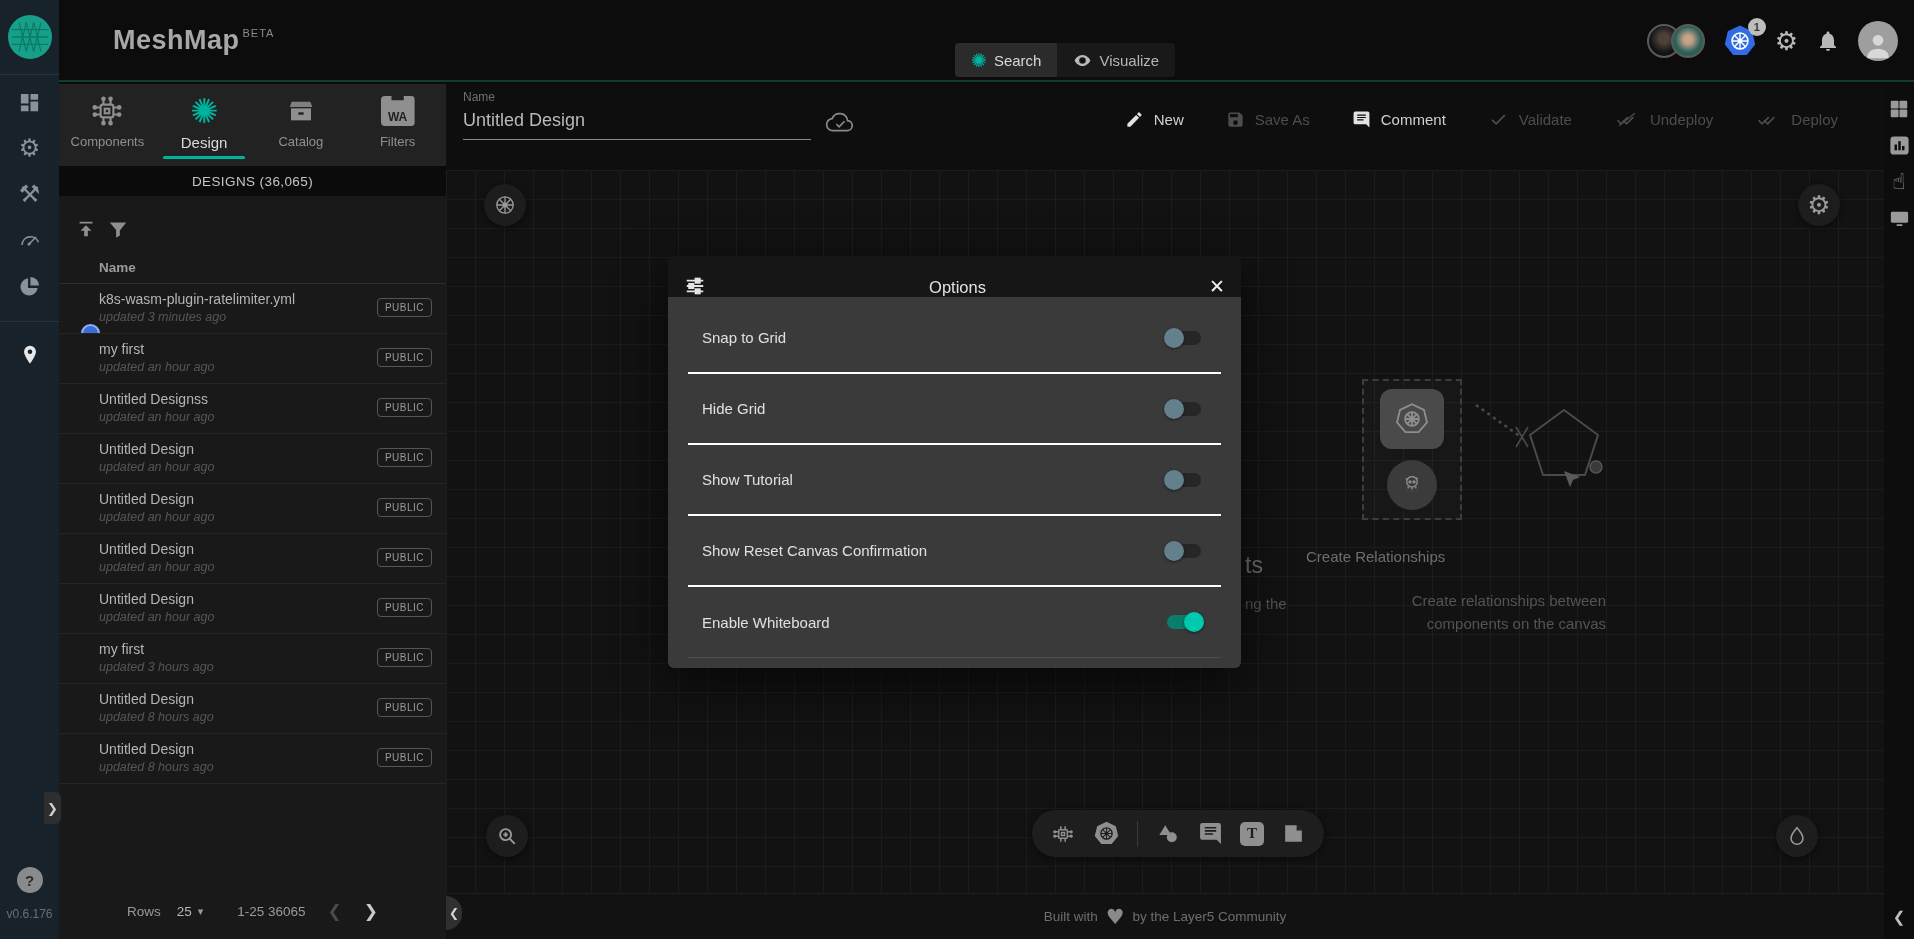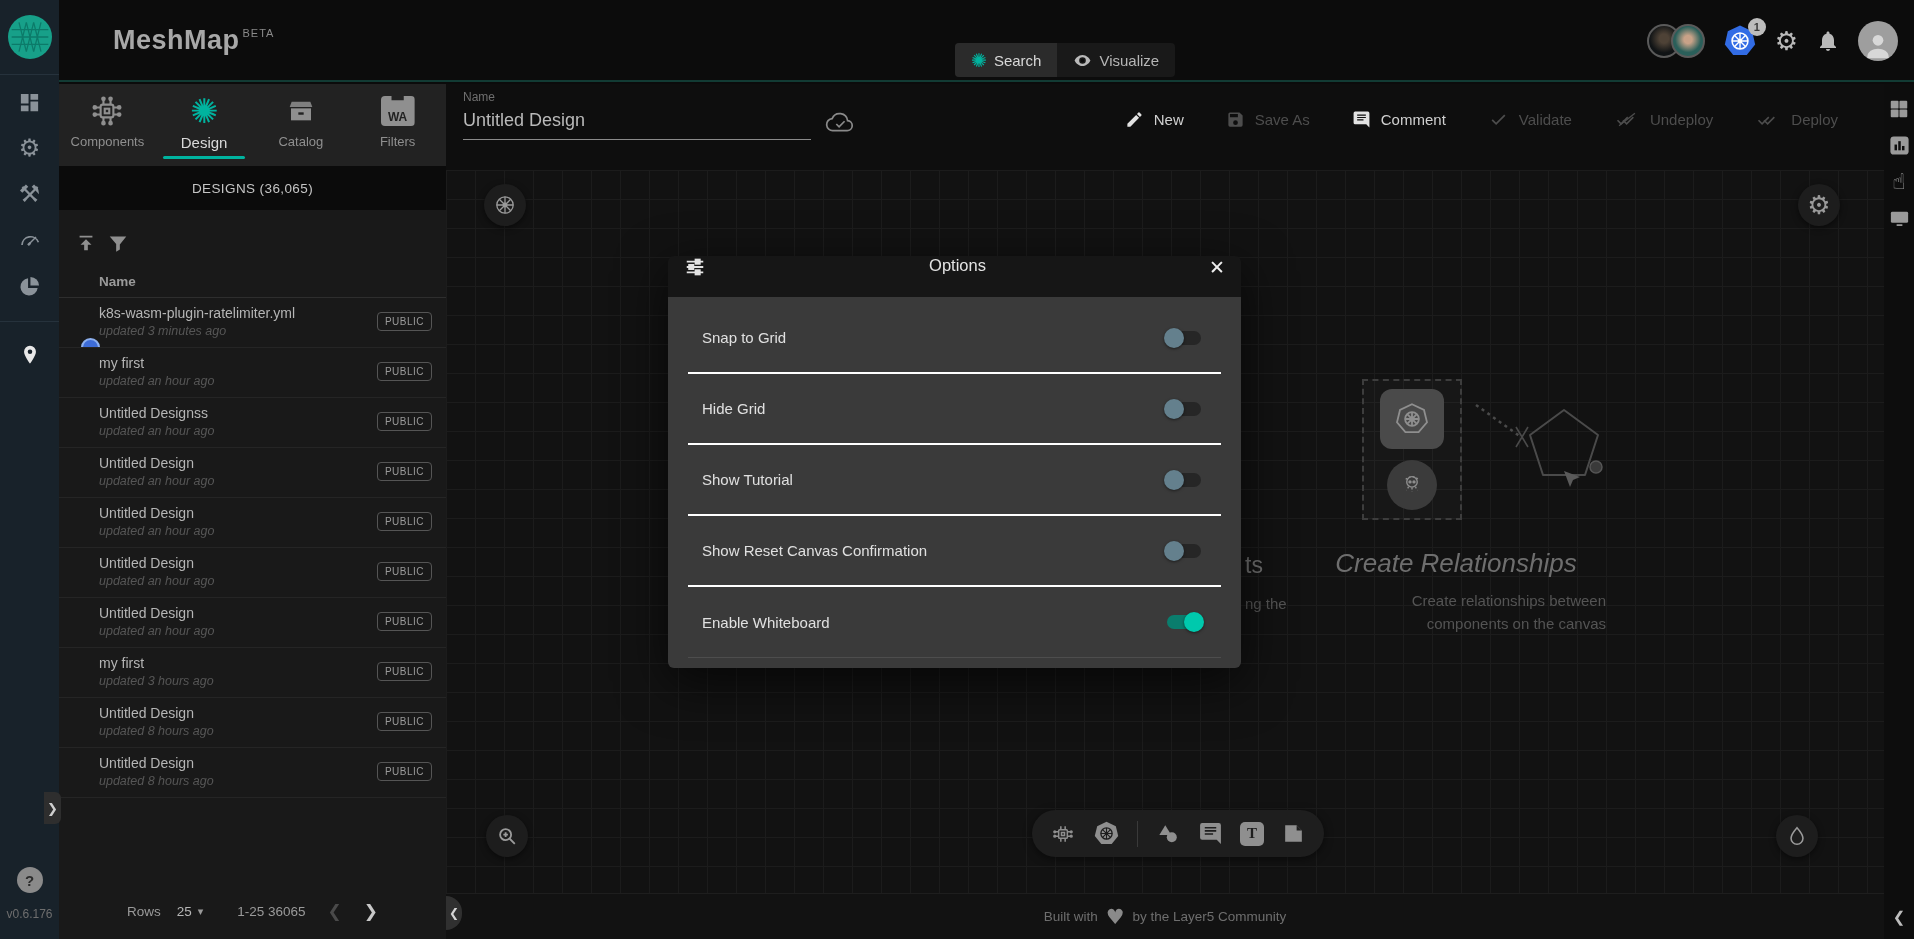--- a/index.html
+++ b/index.html
@@ -43,21 +43,21 @@
 
   
   .left-panel { position:absolute; left:59px; top:84px; width:387px; bottom:0; background:#191919; z-index:30; display:flex; flex-direction:column; }
   .panel-tabs { height:82px; background:#222222; display:flex; justify-content:space-around; align-items:flex-start; padding-top:8px; }
   .ptab { display:flex; flex-direction:column; align-items:center; gap:4px; cursor:pointer; position:relative; padding-bottom:8px; width:90px; }
   .ptab .ptab-icon { height:38px; display:flex; align-items:center; justify-content:center; color:#8f8f8f; }
   .ptab .ptab-label { font-size:13px; color:#8f8f8f; }
   .ptab.active .ptab-label { font-size:15px; color:#dadada; }
   .ptab.active::after { content:""; position:absolute; bottom:0; left:4px; right:4px; height:3px; border-radius:2px; background:#00B39F; }
   .wa-badge { width:34px; height:30px; background:#8f8f8f; border-radius:4px; color:#222; font-weight:bold; font-size:12px; display:flex; align-items:flex-end; justify-content:center; padding-bottom:2px; clip-path:polygon(0 0,32% 0,32% 14%,68% 14%,68% 0,100% 0,100% 100%,0 100%); }
-  .list-header { height:44px; background:#0b0b0b; display:flex; align-items:center; justify-content:center; font-size:13.5px; color:#c5c5c5; letter-spacing:.4px; }
+  .list-header { height:30px; background:#0b0b0b; display:flex; align-items:center; justify-content:center; font-size:13.5px; color:#c5c5c5; letter-spacing:.4px; }
   .search-row { display:flex; align-items:center; gap:10px; padding:22px 14px 10px 16px; }
   .search-box { flex:1; height:37px; background:#232323; border:1px solid #333; border-radius:4px; display:flex; align-items:center; padding:0 10px; }
   .search-box input { flex:1; background:transparent; border:none; outline:none; color:#bdbdbd; font-size:15px; font-family:inherit; }
   .search-box input::placeholder { color:#6f6f6f; }
   .icon-btn { color:#8f8f8f; cursor:pointer; }
   .name-col { padding:10px 0 8px 40px; font-size:13.5px; font-weight:bold; color:#9a9a9a; border-bottom:1px solid #2e2e2e; }
   .design-list { flex:1; overflow:hidden; }
   .design-row { height:50px; position:relative; border-bottom:1px solid #252525; padding:7px 14px 0 40px; cursor:pointer; overflow:hidden; }
   .row-name { font-size:14px; color:#b5b5b5; white-space:nowrap; overflow:hidden; }
   .row-updated { font-size:12.5px; font-style:italic; color:#565656; margin-top:3px; }
@@ -91,21 +91,21 @@
   .cb-tl { left:38px; top:14px; }
   .cb-tr { right:44px; top:14px; }
   .cb-bl { left:40px; bottom:36px; }
   .cb-br { right:66px; bottom:36px; }
 
   
   .hint-box { position:absolute; left:916px; top:209px; width:100px; height:141px; border:2px dashed #3d3d3d; background:rgba(255,255,255,.025); display:flex; flex-direction:column; align-items:center; justify-content:space-between; padding:8px 0; }
   .hint-k8s { width:64px; height:60px; border-radius:12px; background:#4a4a4a; display:flex; align-items:center; justify-content:center; color:#8f8f8f; }
   .hint-squid { width:50px; height:50px; border-radius:50%; background:#3b3b3b; display:flex; align-items:center; justify-content:center; color:#8f8f8f; }
   .hint-svg { position:absolute; left:1000px; top:205px; color:#4a4a4a; }
-  .hint-title { position:absolute; left:860px; top:378px; width:300px; text-align:center; font-size:26px; color:#6e6e6e;font-style:italic; }
+  .hint-title { position:absolute; left:860px; top:378px; width:300px; font-size:15px; color:#6e6e6e; }
   .hint-sub { position:absolute; left:860px; top:420px; width:300px; text-align:right; font-size:15px; color:#545454; line-height:1.5; }
   .frag1 { position:absolute; left:799px; top:382px; font-size:23px; color:#6e6e6e; }
   .frag2 { position:absolute; left:799px; top:425px; font-size:15px; color:#545454; }
 
   
   .dock { position:absolute; left:586px; bottom:36px; height:47px; background:#1e1e1e; border-radius:24px; box-shadow:0 2px 8px rgba(0,0,0,.5); display:flex; align-items:center; padding:0 18px; gap:17px; color:#8f8f8f; }
   .dock-item { cursor:pointer; display:flex; align-items:center; justify-content:center; }
   .dock-sep { width:1px; height:26px; background:#3a3a3a; }
   .ttool { width:24px; height:24px; background:#8f8f8f; color:#1e1e1e; border-radius:5px; font-weight:bold; font-size:15px; display:flex; align-items:center; justify-content:center; font-family:"Liberation Serif","DejaVu Serif",serif; }
 
@@ -114,21 +114,21 @@
   .heart { font-size:21px; color:#8a8a8a; font-family:"DejaVu Sans",sans-serif; }
   .footer-collapse { position:absolute; left:0; top:2px; width:16px; height:34px; background:#303030; border-radius:0 17px 17px 0; color:#d5d5d5; font-size:12px; display:flex; align-items:center; justify-content:center; cursor:pointer; }
 
   
   .right-rail { position:absolute; right:0; top:84px; width:30px; bottom:0; background:#0d0d0d; display:flex; flex-direction:column; align-items:center; padding-top:14px; gap:14px; z-index:30; }
   .rr-item { color:#9a9a9a; cursor:pointer; }
   .rr-chevron { position:absolute; bottom:14px; color:#bdbdbd; font-size:15px; cursor:pointer; }
 
   
   .modal { position:absolute; left:668px; top:256px; width:573px; z-index:100; border-radius:6px; box-shadow:0 14px 50px rgba(0,0,0,.65); }
-  .modal-header { height:41px; background:#161616; border-radius:6px 6px 0 0; display:flex; align-items:flex-start; padding:0 16px; }
+  .modal-header { height:41px; background:#161616; border-radius:6px 6px 0 0; display:flex; align-items:flex-end; padding:0 16px; }
   .modal-title { flex:1; text-align:center; font-size:16.5px; color:#e3e3e3; }
   .modal-tune { color:#e3e3e3; }
   .modal-close { color:#efefef; font-size:19px; cursor:pointer; font-family:"DejaVu Sans",sans-serif; }
   .modal-body { background:#3a3a3a; border-radius:0 0 6px 6px; padding:6px 20px 10px 20px; }
   .opt-row { height:71px; display:flex; align-items:center; justify-content:space-between; border-bottom:2px solid #ffffff; padding:0 14px; }
   .opt-row:last-child { border-bottom:1px solid #4d4d4d; }
   .opt-label { font-size:15px; color:#e0e0e0; }
   .toggle { position:relative; width:34px; height:14px; border-radius:7px; background:#262626; cursor:pointer; margin-right:6px; }
   .toggle .thumb { position:absolute; left:-3px; top:-3px; width:20px; height:20px; border-radius:50%; background:#64808D; box-shadow:0 1px 3px rgba(0,0,0,.5); }
   .toggle.on { background:#0a7d6d; }

